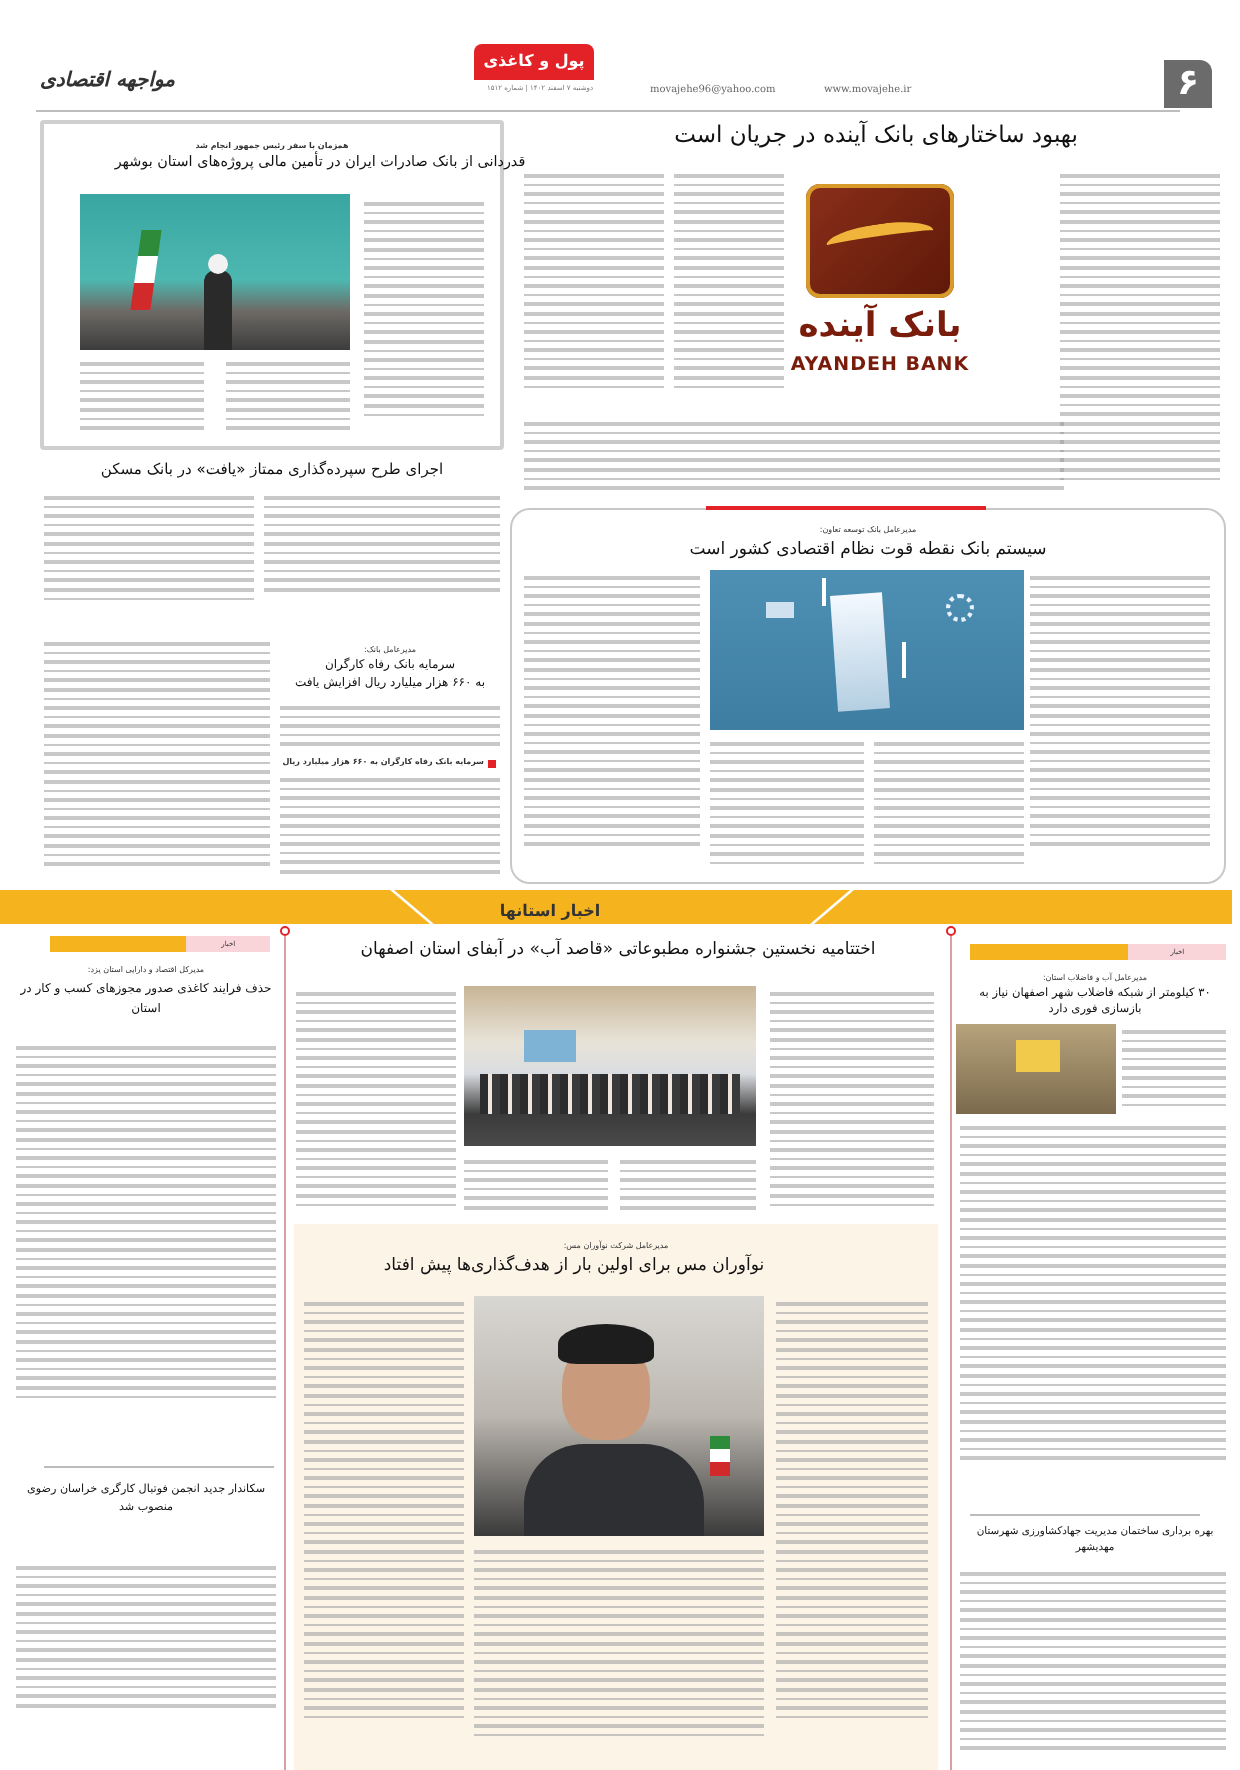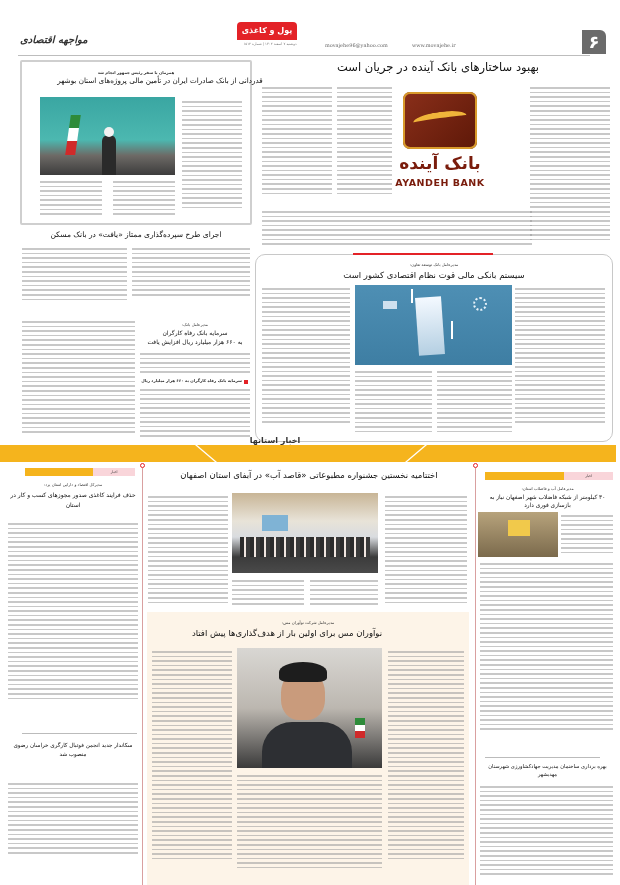--- a/index.html
+++ b/index.html
@@ -27,21 +27,21 @@
 
   .img { position: absolute; overflow: hidden; }
   .logo-tile { position: absolute; left: 403px; top: 92px; width: 74px; height: 57px; border-radius: 7px;
     background: linear-gradient(135deg,#8a2f1a,#5e1808); box-shadow: 0 0 0 2px #d89a2b inset; }
   .logo-wave { position: absolute; left: 10px; top: 20px; width: 54px; height: 14px; border-radius: 50%;
     border-top: 6px solid #f0b43a; transform: rotate(-8deg); }
   .logo-fa { position: absolute; left: 380px; top: 153px; width: 120px; text-align: center; font: bold 17px "DejaVu Sans", sans-serif; color: #7a1c0c; }
   .logo-en { position: absolute; left: 380px; top: 177px; width: 120px; text-align: center; font: bold 9.5px "DejaVu Sans", sans-serif; color: #7a1c0c; direction: ltr; letter-spacing: .5px; }
 
   .band { position: absolute; left: 140px; right: 4px; top: 445px; height: 17px; background: #f5b41d; }
-  .band-title { position: absolute; left: 200px; width: 150px; top: 436px; font: bold 8px "DejaVu Sans", sans-serif; text-align: center; color: #333; }
+  .band-title { position: absolute; left: 200px; width: 150px; top: 451px; font: bold 8px "DejaVu Sans", sans-serif; text-align: center; color: #333; }
   .band-left { position: absolute; left: 0; top: 445px; width: 140px; height: 17px; background: #f5b41d; }
 
   .rail { position: absolute; width: 1px; background: #c44; }
   .dot { position: absolute; width: 5px; height: 5px; border-radius: 50%; border: 1.5px solid #e32227; background: #fff; }
 
   .news-tag { position: absolute; height: 8px; }
   .news-tag .y { position: absolute; left: 0; top: 0; bottom: 0; width: 62%; background: #f5b41d; }
   .news-tag .p { position: absolute; right: 0; top: 0; bottom: 0; width: 38%; background: #f9d5da; font-size: 3.5px; text-align: center; line-height: 8px; color:#333; }
 
   .cream { position: absolute; background: #fdf4e8; }
@@ -296,21 +296,21 @@
     <span class="l"></span>
     <span class="l"></span>
     <span class="l"></span>
     <span class="l"></span>
     <span class="l"></span>
 </div>
 
 <div class="box" style="left:255px;top:254px;width:358px;height:188px;"></div>
 <div class="abs" style="left:353px;top:253px;width:140px;height:2px;background:#e32227;"></div>
 <div class="kicker abs" style="left:258px;top:262px;width:352px;">مدیرعامل بانک توسعه تعاون:</div>
-<div class="title abs" style="left:258px;top:270px;width:352px;font-size:8.5px;">سیستم بانکی مالی قوت نظام اقتصادی کشور است</div>
+<div class="title abs" style="left:258px;top:270px;width:352px;font-size:8.5px;">سیستم بانک نقطه قوت نظام اقتصادی کشور است</div>
 <div class="img" style="left:355px;top:285px;width:157px;height:80px;background:linear-gradient(180deg,#4e8fb4,#3e7ea3);">
   <div style="position:absolute;left:62px;top:12px;width:26px;height:58px;background:linear-gradient(180deg,#f4f9ff,#b4cfe2);transform:rotate(-4deg);"></div>
   <div style="position:absolute;left:56px;top:4px;width:2px;height:14px;background:#fff;"></div>
   <div style="position:absolute;left:96px;top:36px;width:2px;height:18px;background:#fff;"></div>
   <div style="position:absolute;left:118px;top:12px;width:14px;height:14px;border-radius:50%;border:2px dotted #e7f2fa;"></div>
   <div style="position:absolute;left:28px;top:16px;width:14px;height:8px;background:#cfe0ee;"></div>
 </div>
 <div class="col" style="left:515px;top:285px;width:90px;height:152px;">
   <span class="l"></span>
     <span class="l"></span>

